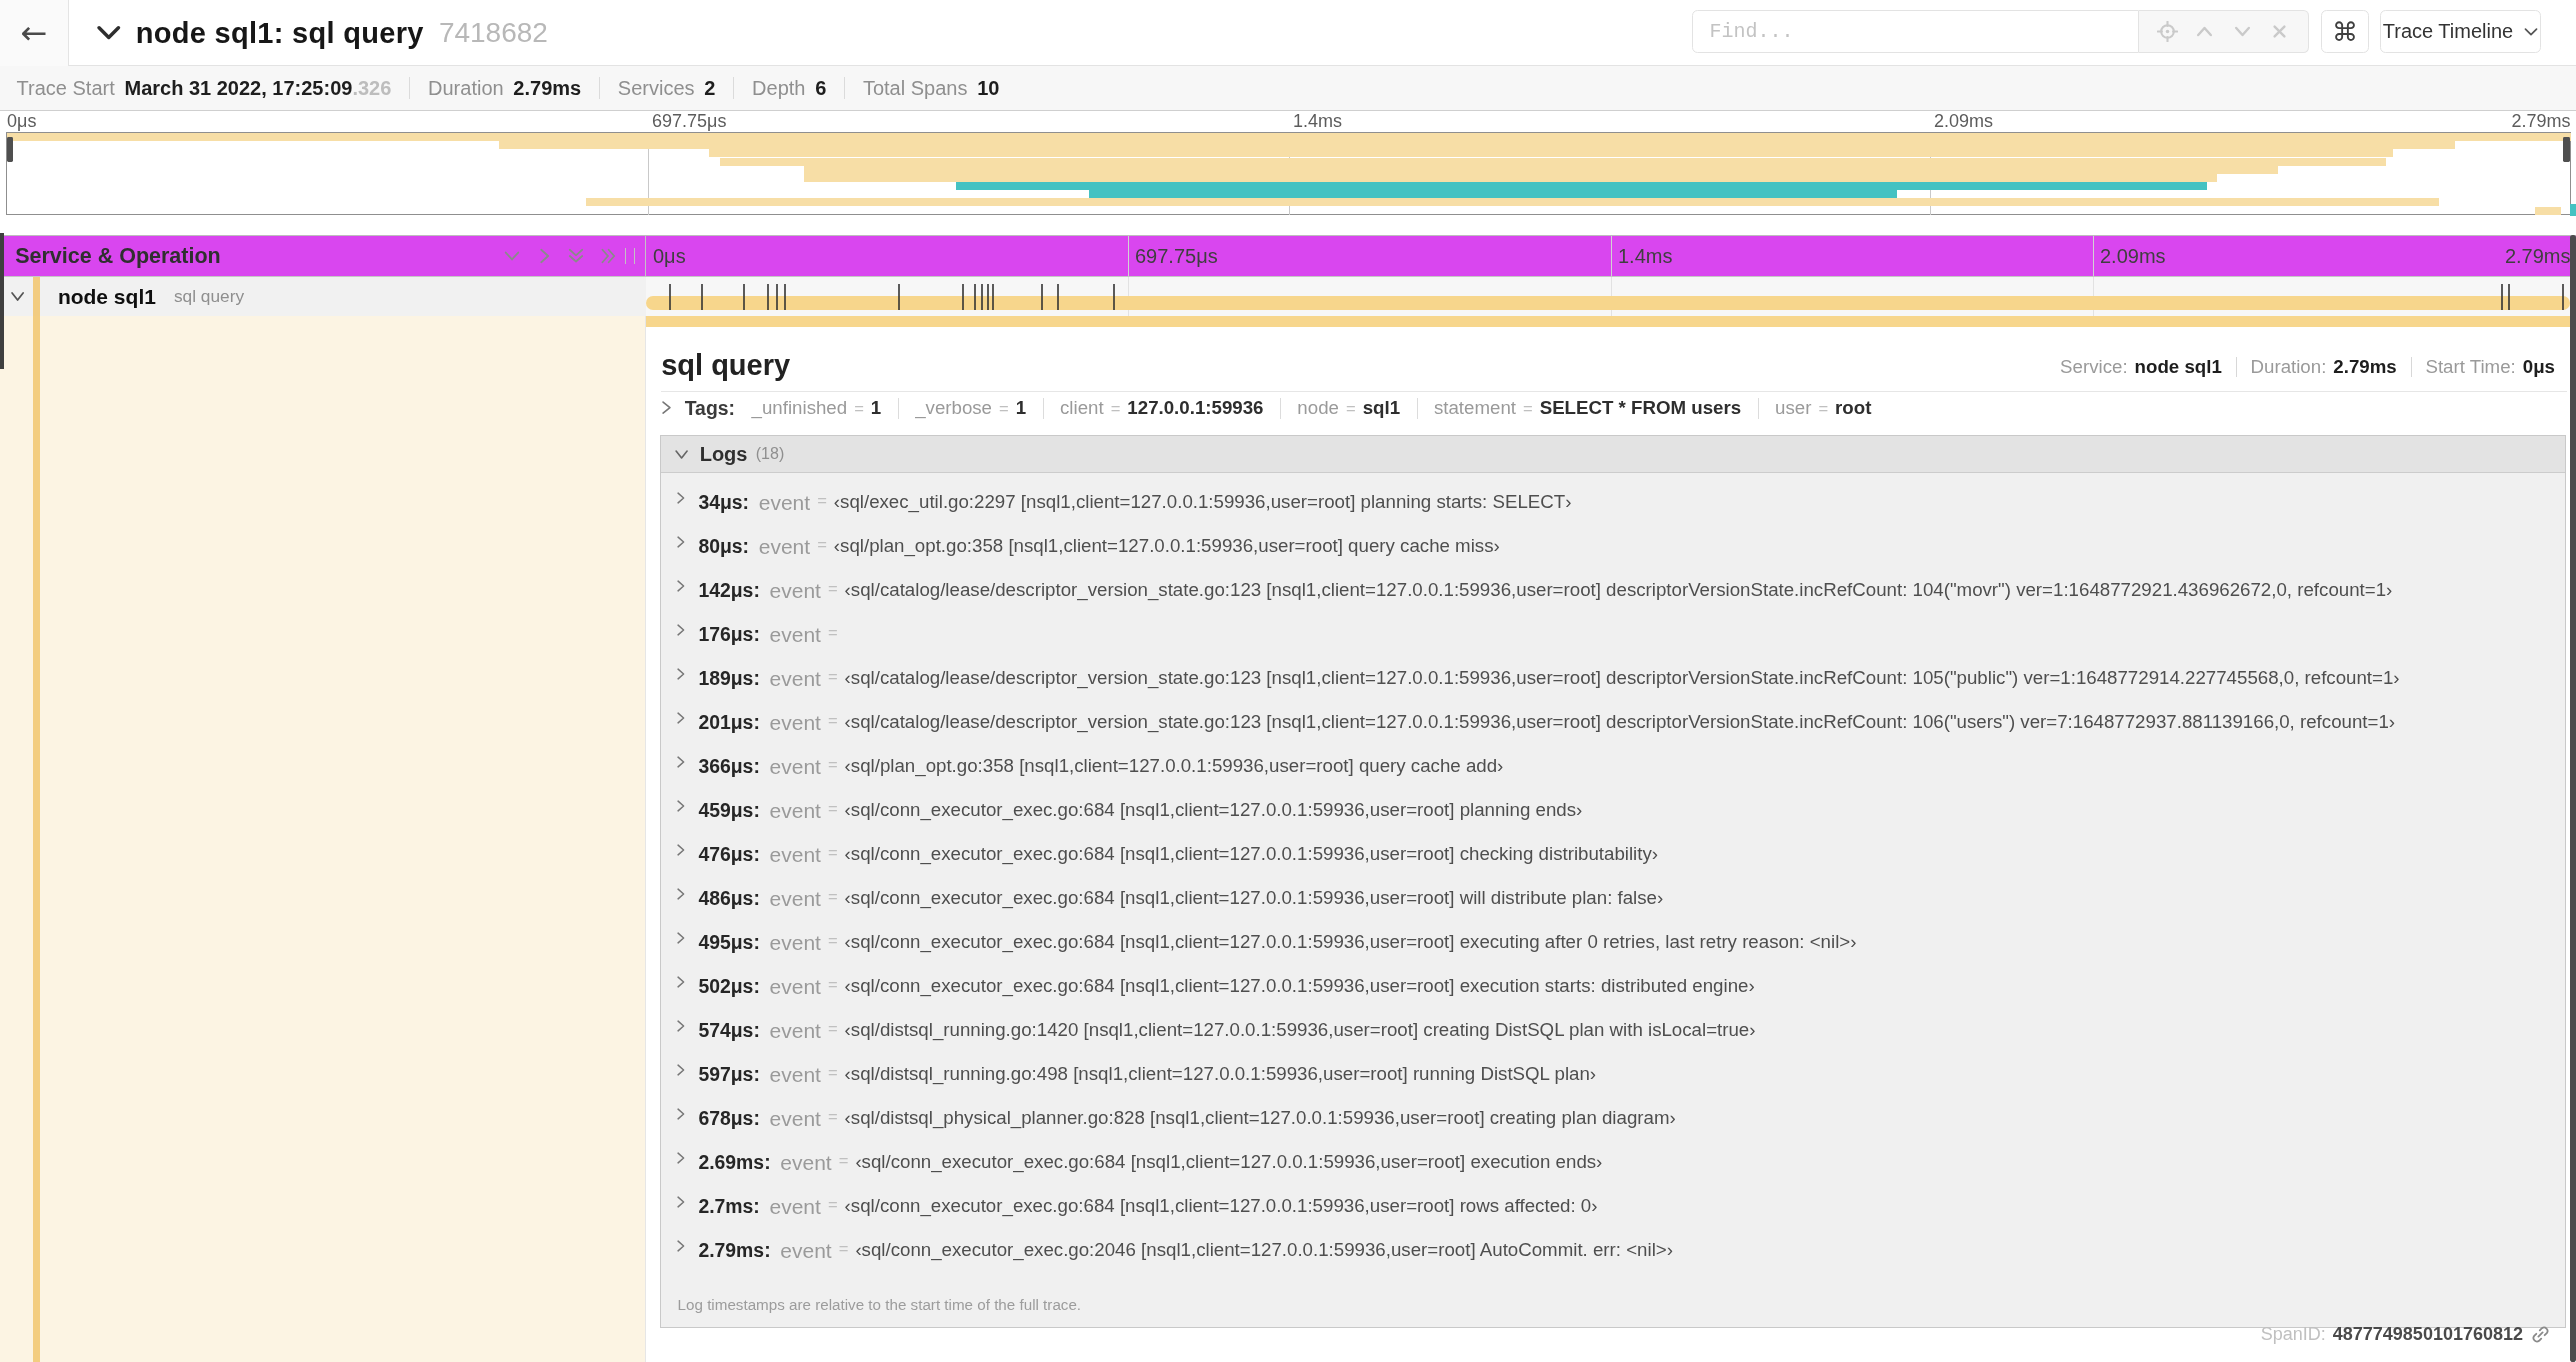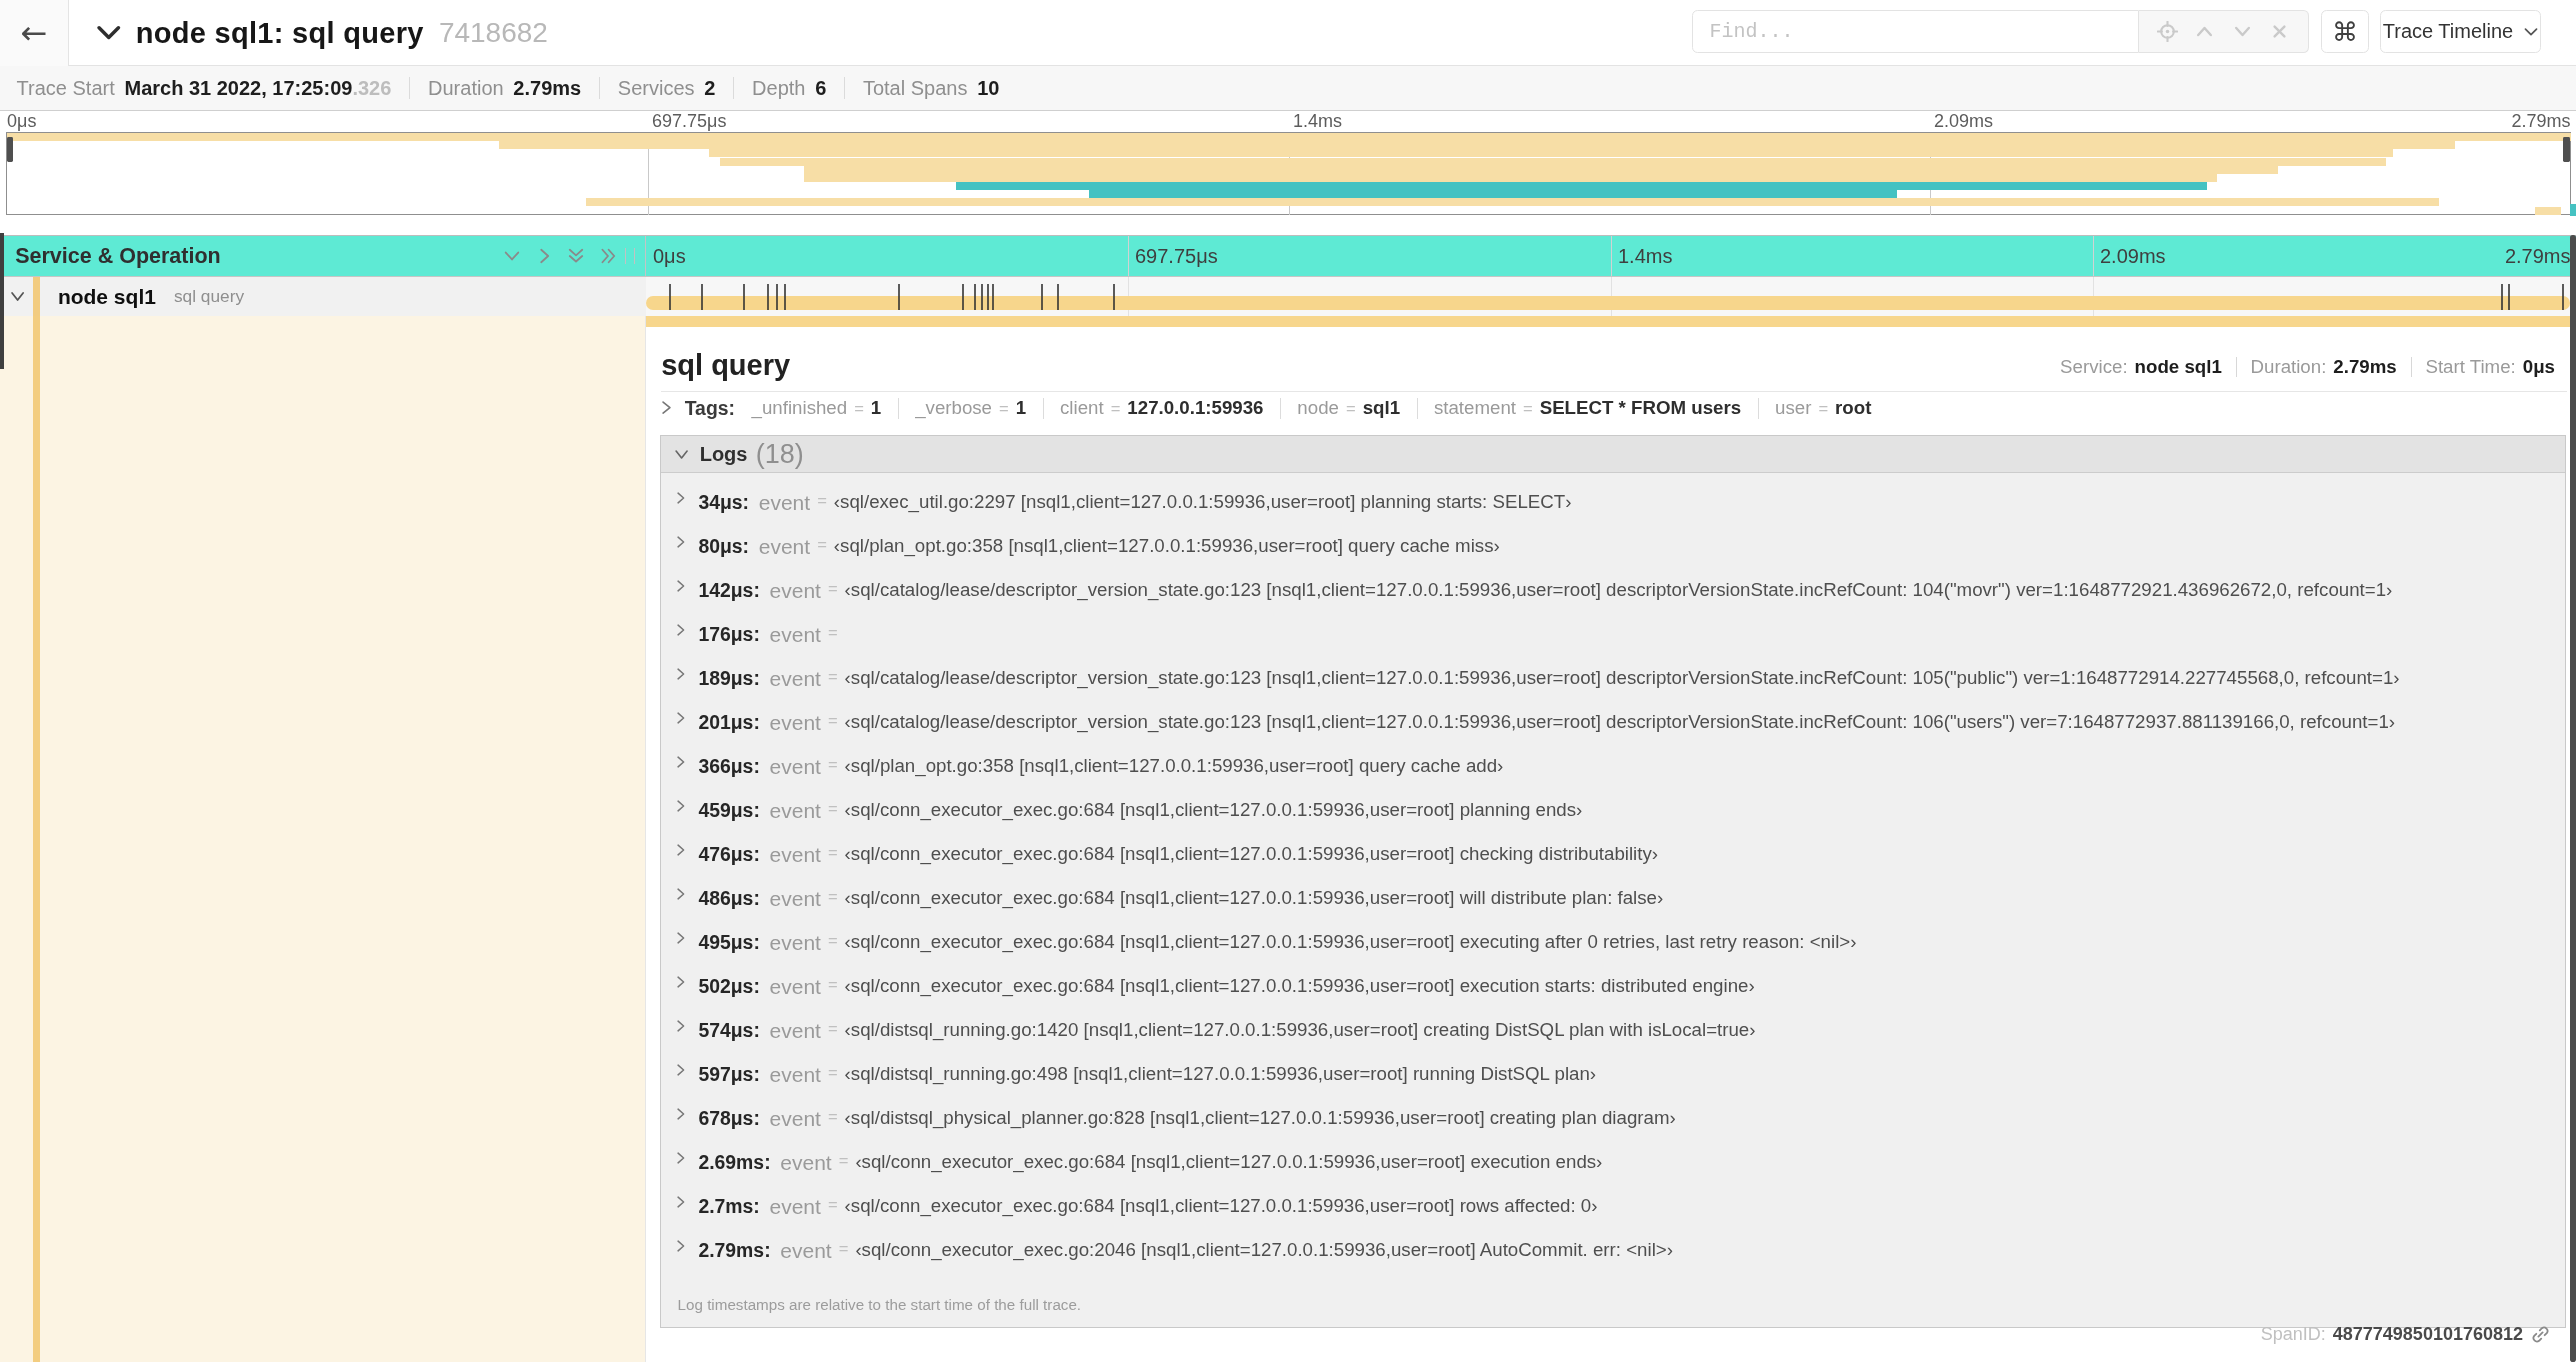--- a/index.html
+++ b/index.html
@@ -47,21 +47,21 @@
   .mm-label { position:absolute; top:0; font-size:18px; color:#5C5C5C; line-height:20px; }
   #minimap-canvas { left:5.5px; top:132px; width:2565px; height:83px; border:0.7px solid #8F8F8F; background:#fff; }
   .mm-grid { position:absolute; top:0; width:0.7px; height:82px; background:#C9C9C9; }
   .mm-bar { position:absolute; }
   .mm-bar.tan { background:#F7DEA6; }
   .mm-bar.teal { background:#45C2C2; }
   .mm-handle { position:absolute; top:4.2px; width:6.2px; height:25px; background:#4F4F4F; border-radius:1.4px; cursor:ew-resize; }
   #mm-frag { left:2570px; top:204px; width:5.5px; height:11.8px; background:#45C2C2; }
 
   
-  #tl-header { left:0; top:235px; width:2576px; height:42px; background:#5eead4;
+  #tl-header { left:0; top:235px; width:2576px; height:42px; background:#d946ef;
     border-top:0.7px solid #BDBDBD; border-bottom:0.7px solid #C6C6C6; }
   #tl-left { left:0; top:0; width:646px; height:40px; border-right:0.7px solid #C4C4C4;
     display:flex; align-items:center; }
   #svc-op-label { font-size:21.5px; font-weight:600; color:#2F2F2F; margin-left:15.2px; }
   #collapser { position:absolute; left:503px; display:flex; gap:14px; align-items:center; }
   .col-ico { width:18px; height:18px; cursor:pointer; }
   .col-ico svg { width:100%; height:100%; }
   #grip { position:absolute; left:625px; top:11.8px; width:9.7px; height:16.6px; cursor:col-resize;
     border-left:1.4px solid #C2C2C2; border-right:1.4px solid #C2C2C2; }
   #tl-axis { left:646px; top:0; width:1930px; height:40px; }
@@ -101,21 +101,21 @@
   .tag-value { color:#2E2E2E; font-weight:600; }
   .tag-sep { width:0.7px; height:21px; background:#DCDCDC; margin:0 16.6px; align-self:center; }
 
   
   #logs-box { position:absolute; left:14px; top:119px; width:1906px; background:#F0F0F0;
     border:0.7px solid #C9C9C9; }
   #logs-header { height:37px; background:#E3E3E3; border-bottom:0.7px solid #CCCCCC;
     display:flex; align-items:center; cursor:pointer; }
   #logs-caret { width:15.2px; height:11px; margin:0 11px 0 12.5px; }
   #logs-title { font-size:20px; font-weight:700; color:#2F2F2F; margin-right:8.3px; }
-  #logs-count { font-size:27px; color:#8F8F8F; }
+  #logs-count { font-size:16px; color:#8F8F8F; }
   #logs-list { padding-top:18px; }
   .log-row { height:44px; display:flex; align-items:flex-start; white-space:nowrap; overflow:hidden; cursor:pointer; }
   .log-caret { width:9.7px; height:14px; margin:0 12.5px 0 15.2px; flex:none; }
   .log-time { font-size:19.4px; font-weight:700; color:#262626; margin-right:9.7px; }
   .log-key { font-size:21px; color:#9A9A9A; }
   .log-eq { font-size:16.6px; color:#C0C0C0; margin:0 7px; }
   .log-value { font-size:18.7px; color:#4E4E4E; }
   #logs-footer { font-size:15.2px; color:#9C9C9C; padding:12.5px 0 14px 16.6px; }
 
   #spanid-row { position:absolute; right:25px; top:1008px; display:flex; align-items:center; gap:7px; }

